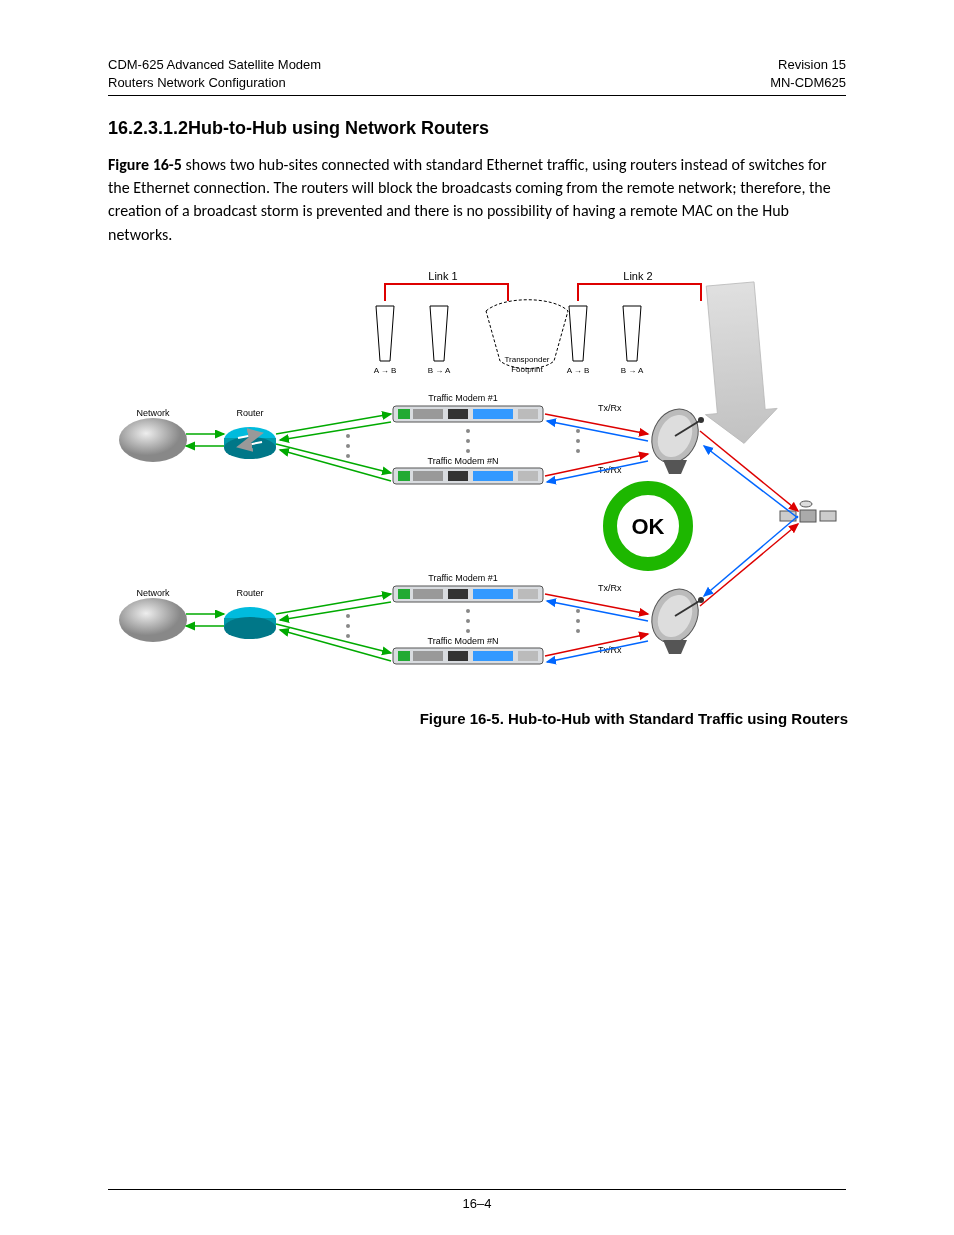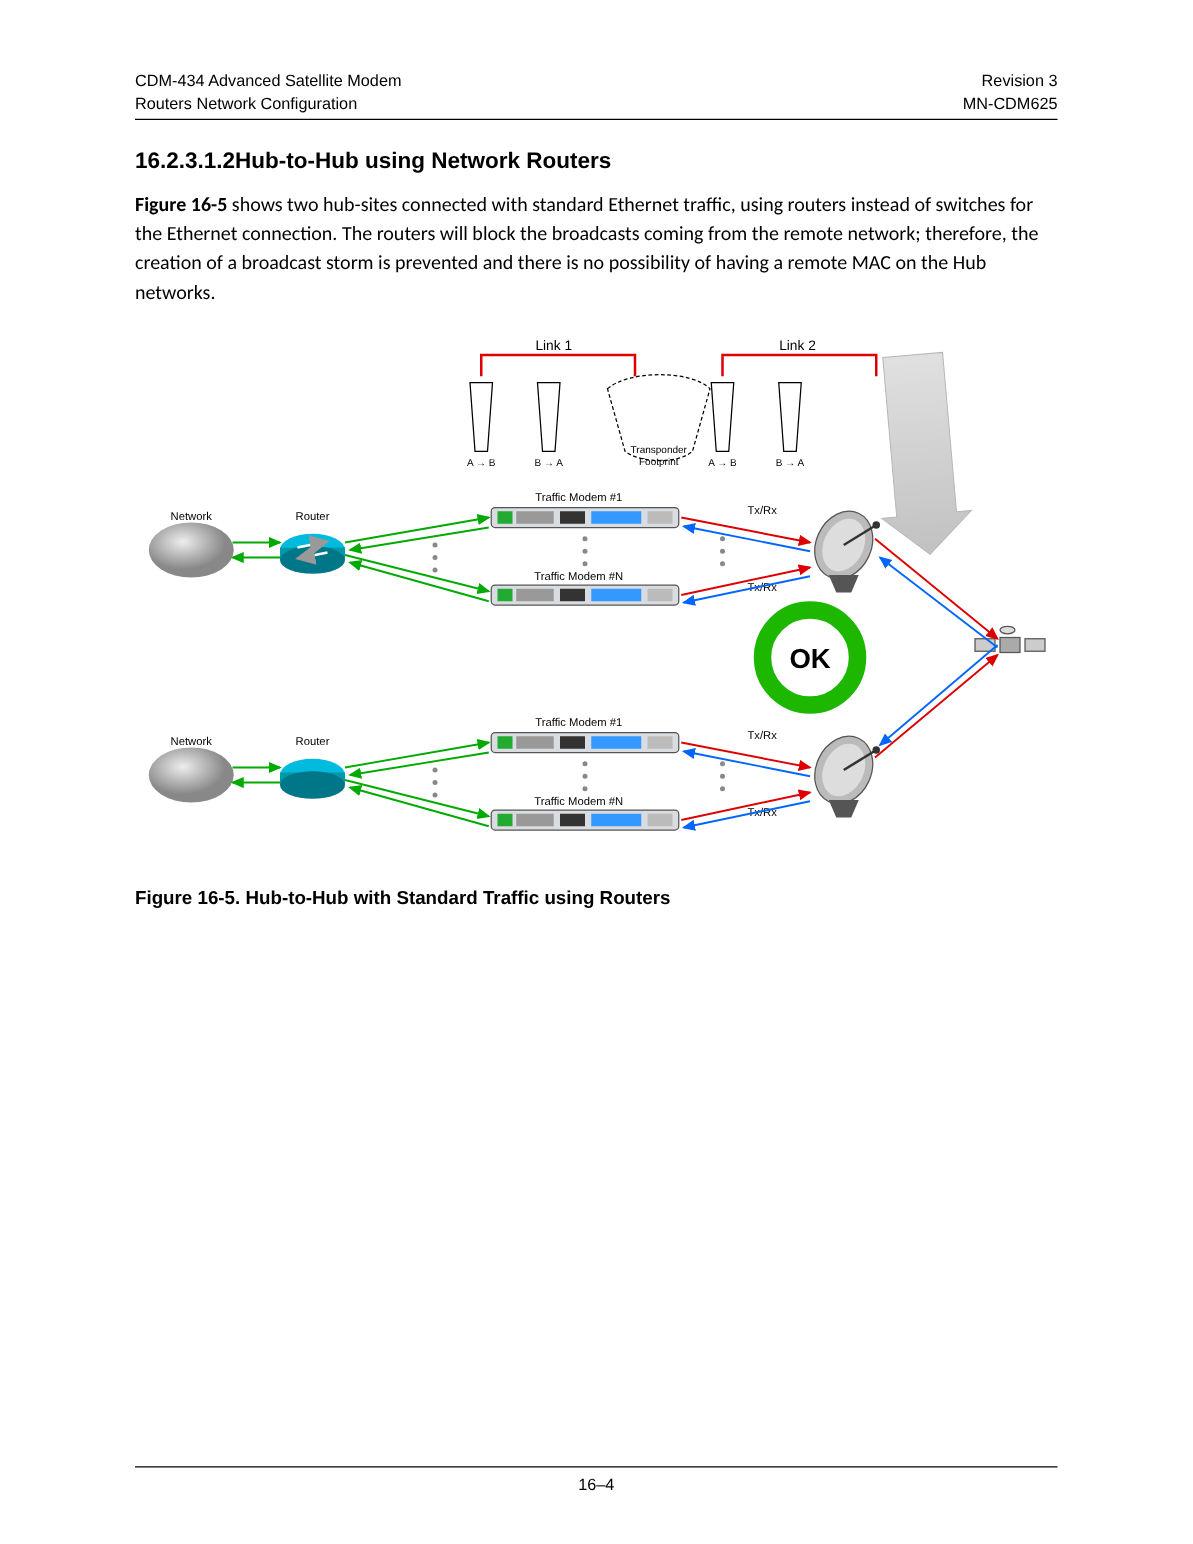--- a/index.html
+++ b/index.html
@@ -34,30 +34,30 @@
     font-family: Calibri, Arial, sans-serif;
     font-size: 16px;
     line-height: 1.45;
     margin-bottom: 20px;
   }
   .figure-wrap {
     width: 740px;
     margin: 14px auto;
   }
   .figure-caption {
-    text-align: left;
+    text-align: right;
     font-weight: bold;
     font-size: 15px;
     margin-top: 14px;
   }
   .footer {
     position: absolute;
     left: 108px;
     right: 108px;
-    bottom: 40px;
+    bottom: 24px;
   }
   .footer-line {
     border: none;
     border-top: 1px solid #000;
     margin-bottom: 6px;
   }
   .footer-text {
     text-align: center;
     font-size: 13px;
   }
@@ -66,25 +66,25 @@
   .diag text { font-family: Arial; }
   .lbl { font-size: 11px; }
   .lbl-s { font-size: 9px; }
   .lbl-xs { font-size: 8px; }
 </style>
 </head>
 <body>
 
 <div class="header-row">
   <div>
-    <div>CDM-434 Advanced Satellite Modem</div>
+    <div>CDM-625 Advanced Satellite Modem</div>
     <div>Routers Network Configuration</div>
   </div>
   <div style="text-align:right">
-    <div>Revision 3</div>
+    <div>Revision 15</div>
     <div>MN-CDM625</div>
   </div>
 </div>
 <hr class="hr-divider">
 
 <div class="section-heading">
   <span class="section-num">16.2.3.1.2</span><span>Hub-to-Hub using Network Routers</span>
 </div>
 
 <p class="body-para">

